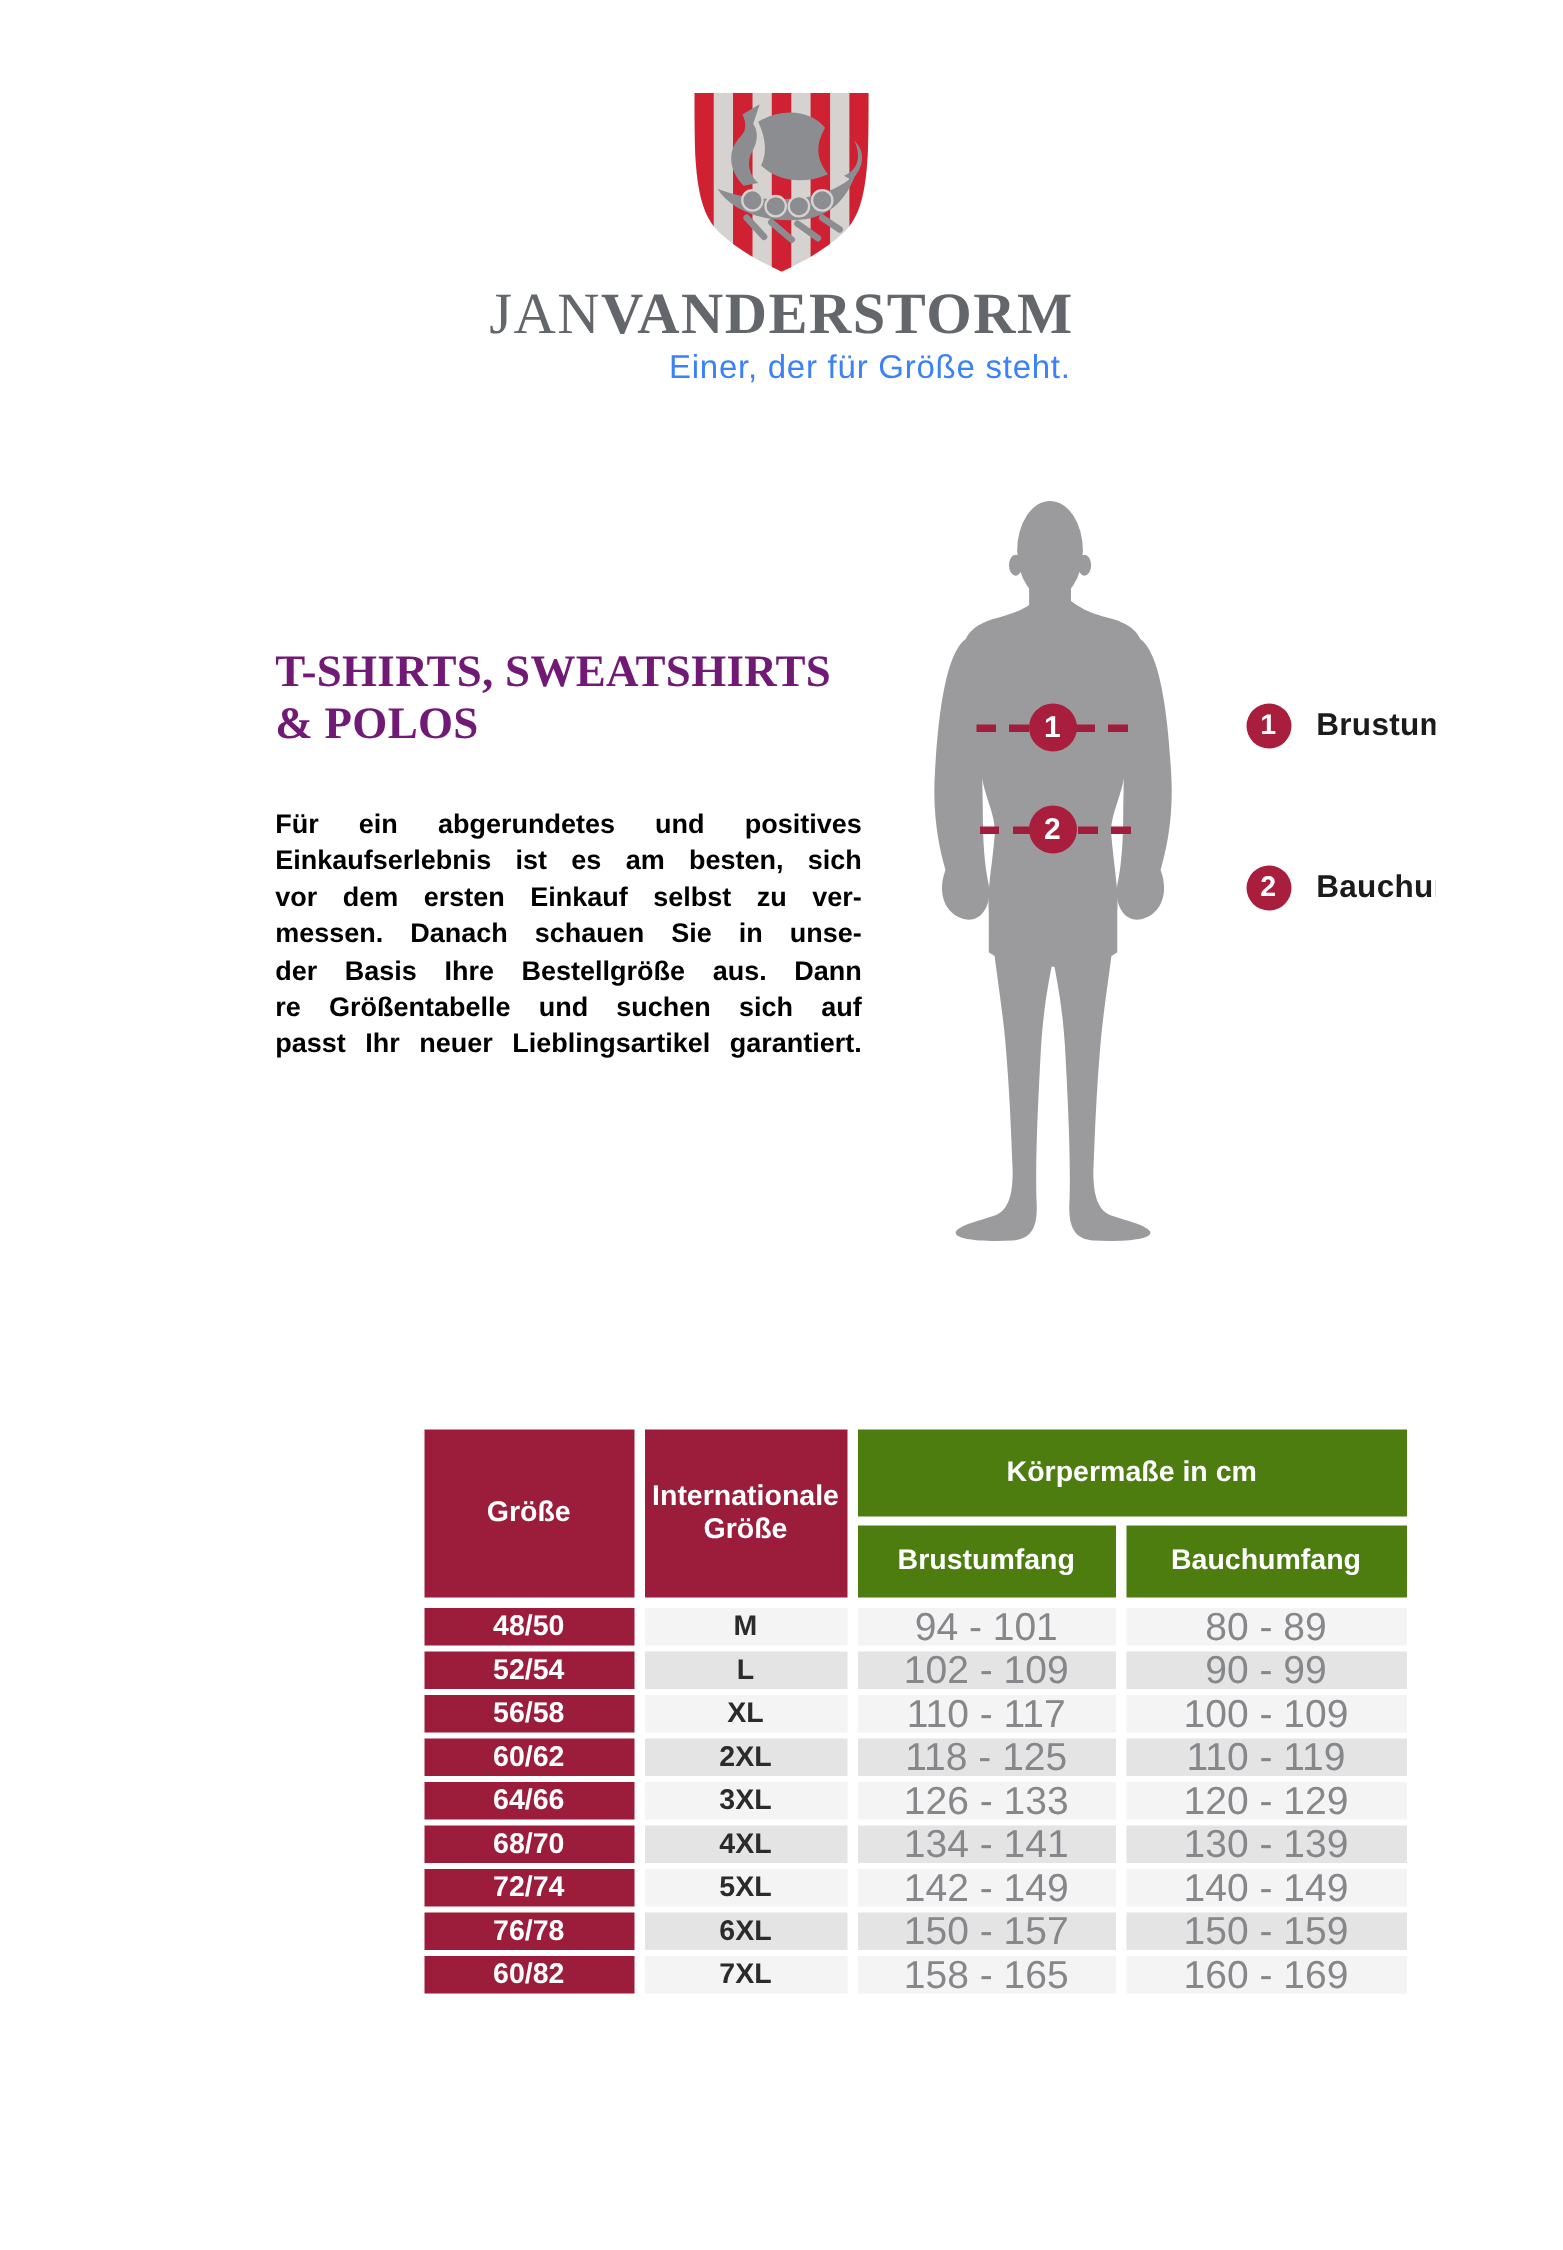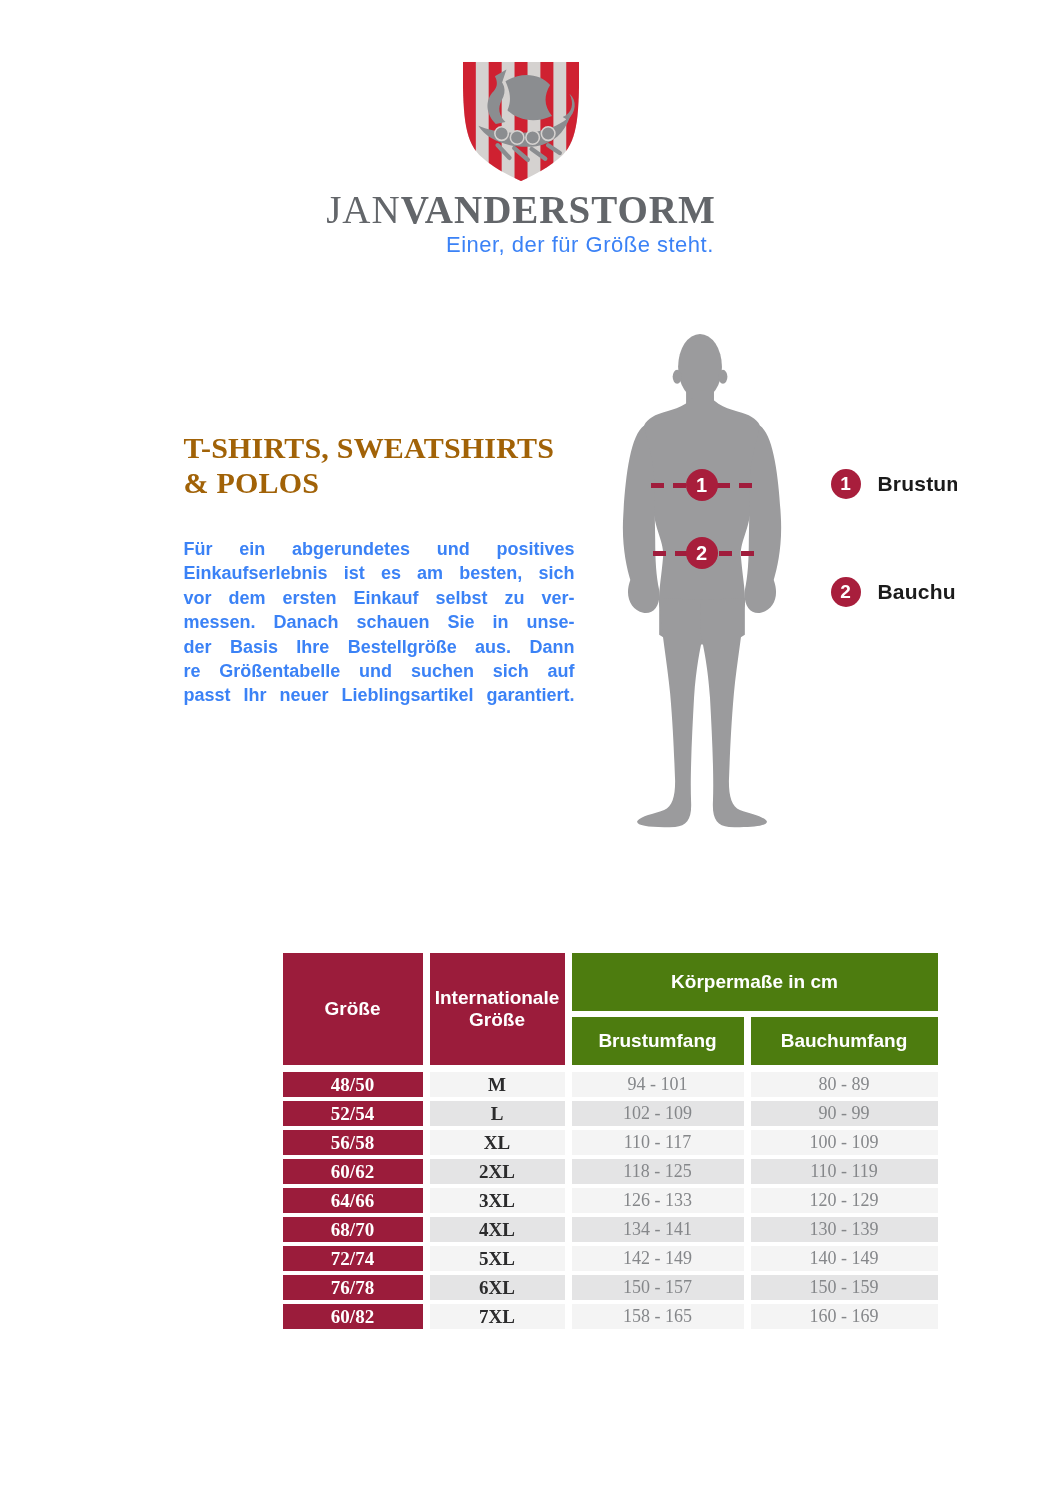--- a/index.html
+++ b/index.html
@@ -23,25 +23,25 @@
   .brand-bold { font-weight:700; }
   .brand-tagline {
     margin-top:2px; text-align:right; padding-right:2px;
     font-size:22px; letter-spacing:0.5px; color:#3b82f6; line-height:26px;
   }
 
   
   .intro-title {
     position:absolute; left:98px; top:430px; width:400px;
     font-family:"Liberation Serif", serif; font-weight:700;
-    font-size:30px; line-height:35px; color:#a16207; letter-spacing:0.2px;
+    font-size:30px; line-height:35px; color:#701a75; letter-spacing:0.2px;
   }
   .intro-para {
     position:absolute; left:98px; top:537px; width:391px;
-    font-size:18px; line-height:24.4px; font-weight:700; color:#3b82f6;
+    font-size:18px; line-height:24.4px; font-weight:700; color:#000000;
   }
   .pline { text-align:justify; text-align-last:justify; white-space:nowrap; }
 
   
   .figure-wrap { position:absolute; left:530px; top:331px; width:180px; height:498px; }
   .dash {
     position:absolute; height:5px;
     background:repeating-linear-gradient(90deg,#a01d3c 0 13px,rgba(0,0,0,0) 13px 22px);
   }
   .dash1 { left:35px; top:152px; width:103px; }
@@ -76,25 +76,25 @@
   .maroon { background:#9b1c3b; }
   .grayhead { background:#4d7c0f; }
   .h-size { grid-column:1; grid-row:1 / 3; }
   .h-intl { grid-column:2; grid-row:1 / 3; padding:0 4px; }
   .h-body { grid-column:3 / 5; grid-row:1; }
   .h-chest { grid-column:3; grid-row:2; }
   .h-waist { grid-column:4; grid-row:2; }
   .tbody {
     margin-top:7px;
     display:grid; grid-template-columns:140px 135px 172px 187px;
-    grid-auto-rows:25px; column-gap:7px; row-gap:4px;font-family:Liberation Serif, serif;
+    grid-auto-rows:25px; column-gap:7px; row-gap:4px;
   }
   .c-size { font-weight:700; font-size:19px; color:#ffffff; }
   .c-intl { font-weight:700; font-size:19px; color:#2b2b2c; }
-  .c-val  { font-weight:400; font-size:18px; color:#85878a; }
+  .c-val  { font-weight:400; font-size:26px; color:#85878a; }
   .row-a  { background:#f4f4f4; }
   .row-b  { background:#e4e4e5; }
 </style>
 </head>
 <body>
 
 <div class="page">
 
   <header class="brand">
     <svg class="brand-shield" width="136" height="128" viewBox="0 0 140 132" aria-hidden="true">

